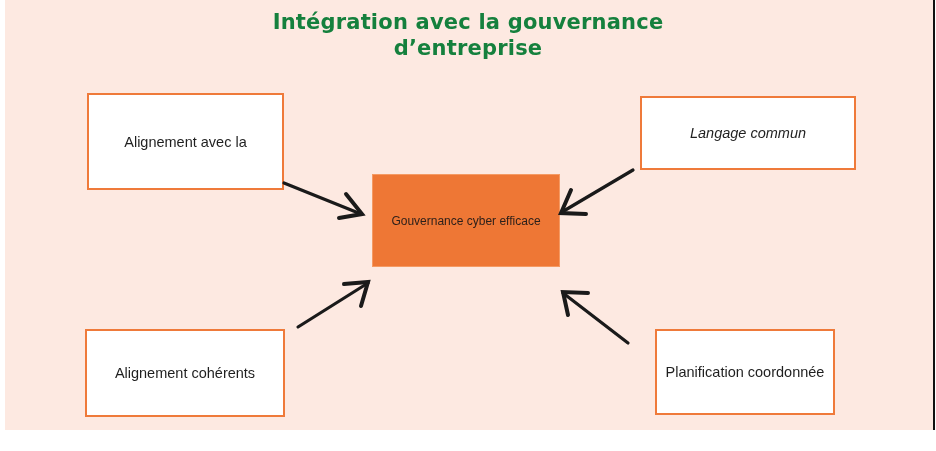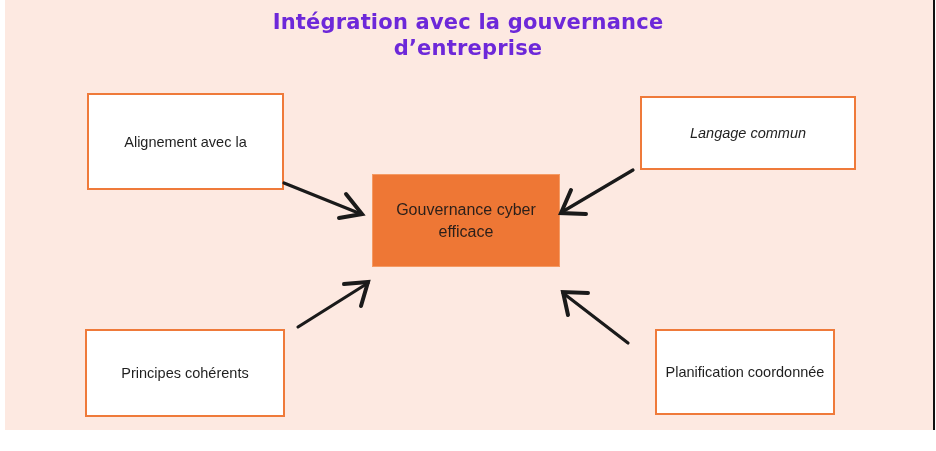--- a/index.html
+++ b/index.html
@@ -2,28 +2,28 @@
 <html><head>
 <meta charset="utf-8">
 <style>
   html, body { margin:0; padding:0; background:#ffffff; }
   body { width:936px; height:451px; position:relative; overflow:hidden;
          font-family:"DejaVu Sans", sans-serif; }
   .canvas { position:absolute; left:5px; top:0; width:928px; height:430px; background:#fde9e1; }
   .edge-right { position:absolute; left:933px; top:0; width:2px; height:430px; background:#111; }
   .title { position:absolute; left:0; top:9px; width:936px; text-align:center;
            font-family:"DejaVu Sans", sans-serif; font-weight:bold; font-size:21px;
-           line-height:26px; color:#6d28d9; letter-spacing:0.2px; }
+           line-height:26px; color:#15803d; letter-spacing:0.2px; }
   .box { position:absolute; background:#ffffff; border:2px solid #ef7a3a; box-sizing:border-box;
          display:flex; align-items:center; justify-content:center; text-align:center;
          font-family:"Liberation Sans", sans-serif; font-size:14.5px; line-height:20px; color:#1f1f1f; }
   .center { position:absolute; left:372px; top:174px; width:188px; height:93px;
             background:#ee7735; border:1px solid #f59a63; box-sizing:border-box;
             display:flex; align-items:center; justify-content:center; text-align:center;
-            font-family:"Liberation Sans", sans-serif; font-size:16px; line-height:22px; color:#2a1f1a; padding:0 6px; }
+            font-family:"Liberation Sans", sans-serif; font-size:12px; line-height:22px; color:#2a1f1a; padding:0 6px; }
   svg.arrows { position:absolute; left:0; top:0; }
 </style>
 </head>
 <body>
 
 <div class="canvas"></div>
 <div class="edge-right"></div>
 
 <div class="title">
   <div>Intégration avec la gouvernance</div>
@@ -34,21 +34,21 @@
   <div>
     <div>Alignement avec la</div>
   </div>
 </div>
 
 <div class="box" style="left:640px; top:96px; width:216px; height:74px;font-style:italic;">
   <span>Langage commun</span>
 </div>
 
 <div class="box" style="left:85px; top:329px; width:200px; height:88px;">
-  <span>Principes cohérents</span>
+  <span>Alignement cohérents</span>
 </div>
 
 <div class="box" style="left:655px; top:329px; width:180px; height:86px;align-items:center;">
   <span>Planification coordonnée</span>
 </div>
 
 <div class="center">
   <span>Gouvernance cyber efficace</span>
 </div>
 

